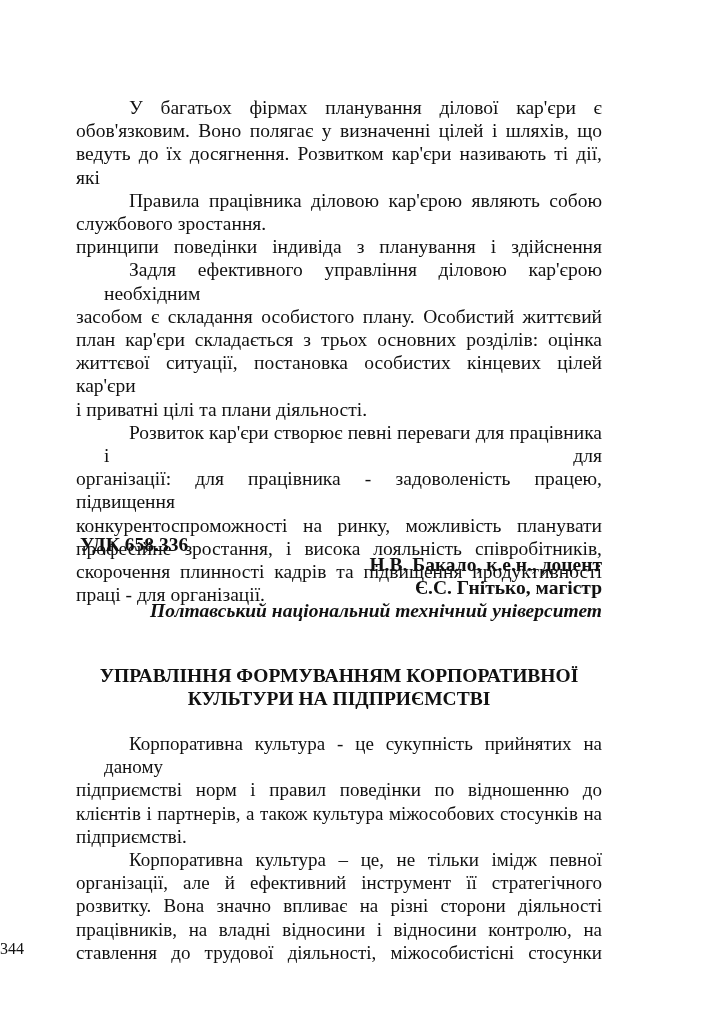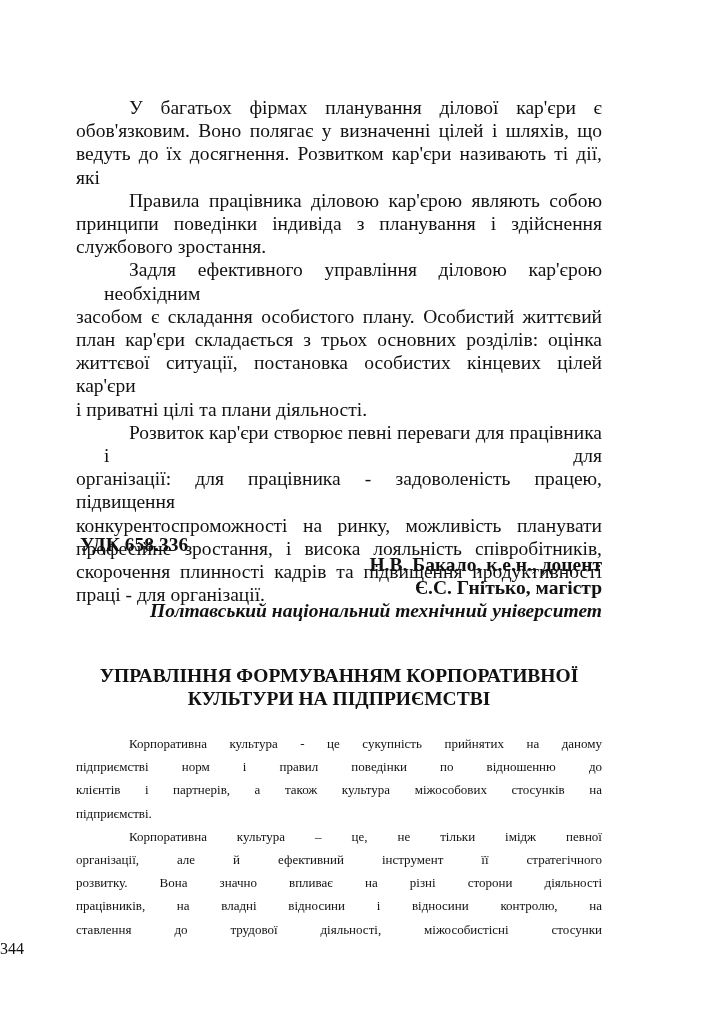--- a/index.html
+++ b/index.html
@@ -21,22 +21,22 @@
 <body>
 
 <div class="page">
   <div class="para">
     <span class="line first">У багатьох фірмах планування ділової кар'єри є</span>
     <span class="line">обов'язковим. Воно полягає у визначенні цілей і шляхів, що</span>
     <span class="line">ведуть до їх досягнення. Розвитком кар'єри називають ті дії, які</span>
   </div>
   <div class="para">
     <span class="line first">Правила працівника діловою кар'єрою являють собою</span>
+    <span class="line last">службового зростання.</span>
     <span class="line">принципи поведінки індивіда з планування і здійснення</span>
-    <span class="line last">службового зростання.</span>
   </div>
   <div class="para">
     <span class="line first">Задля ефективного управління діловою кар'єрою необхідним</span>
     <span class="line">засобом є складання особистого плану. Особистий життєвий</span>
     <span class="line">план кар'єри складається з трьох основних розділів: оцінка</span>
     <span class="line">життєвої ситуації, постановка особистих кінцевих цілей кар'єри</span>
     <span class="line last">і приватні цілі та плани діяльності.</span>
   </div>
   <div class="para">
     <span class="line first">Розвиток кар'єри створює певні переваги для працівника і для</span>
@@ -54,21 +54,21 @@
   <div>Н.В. Бакало, к.е.н., доцент</div>
   <div>Є.С. Гнітько, магістр</div>
   <div class="aff">Полтавський національний технічний університет</div>
 </div>
 
 <div class="title">
   <div>УПРАВЛІННЯ ФОРМУВАННЯМ КОРПОРАТИВНОЇ</div>
   <div>КУЛЬТУРИ НА ПІДПРИЄМСТВІ</div>
 </div>
 
-<div class="body2 page-text" style="font-size:13px; line-height:23.2px;">
+<div class="body2 page-text" style="font-size:19px; line-height:23.2px;">
   <div class="para">
     <span class="line first">Корпоративна культура - це сукупність прийнятих на даному</span>
     <span class="line">підприємстві норм і правил поведінки по відношенню до</span>
     <span class="line">клієнтів і партнерів, а також культура міжособових стосунків на</span>
     <span class="line last">підприємстві.</span>
   </div>
   <div class="para">
     <span class="line first">Корпоративна культура – це, не тільки імідж певної</span>
     <span class="line">організації, але й ефективний інструмент її стратегічного</span>
     <span class="line">розвитку. Вона значно впливає на різні сторони діяльності</span>

